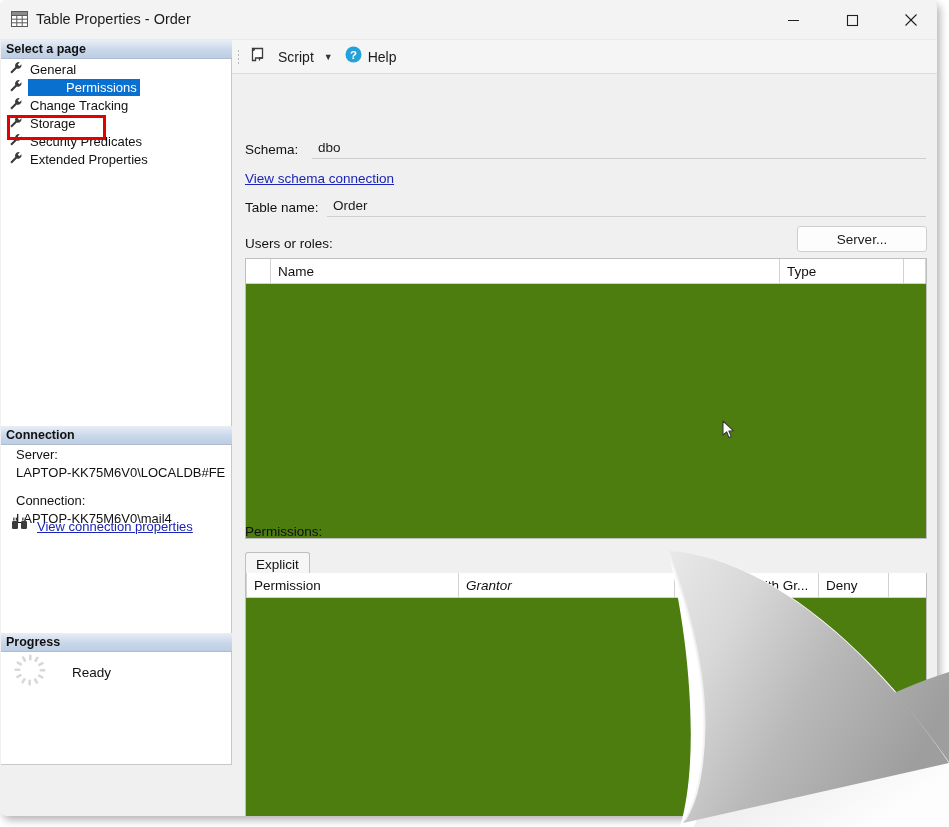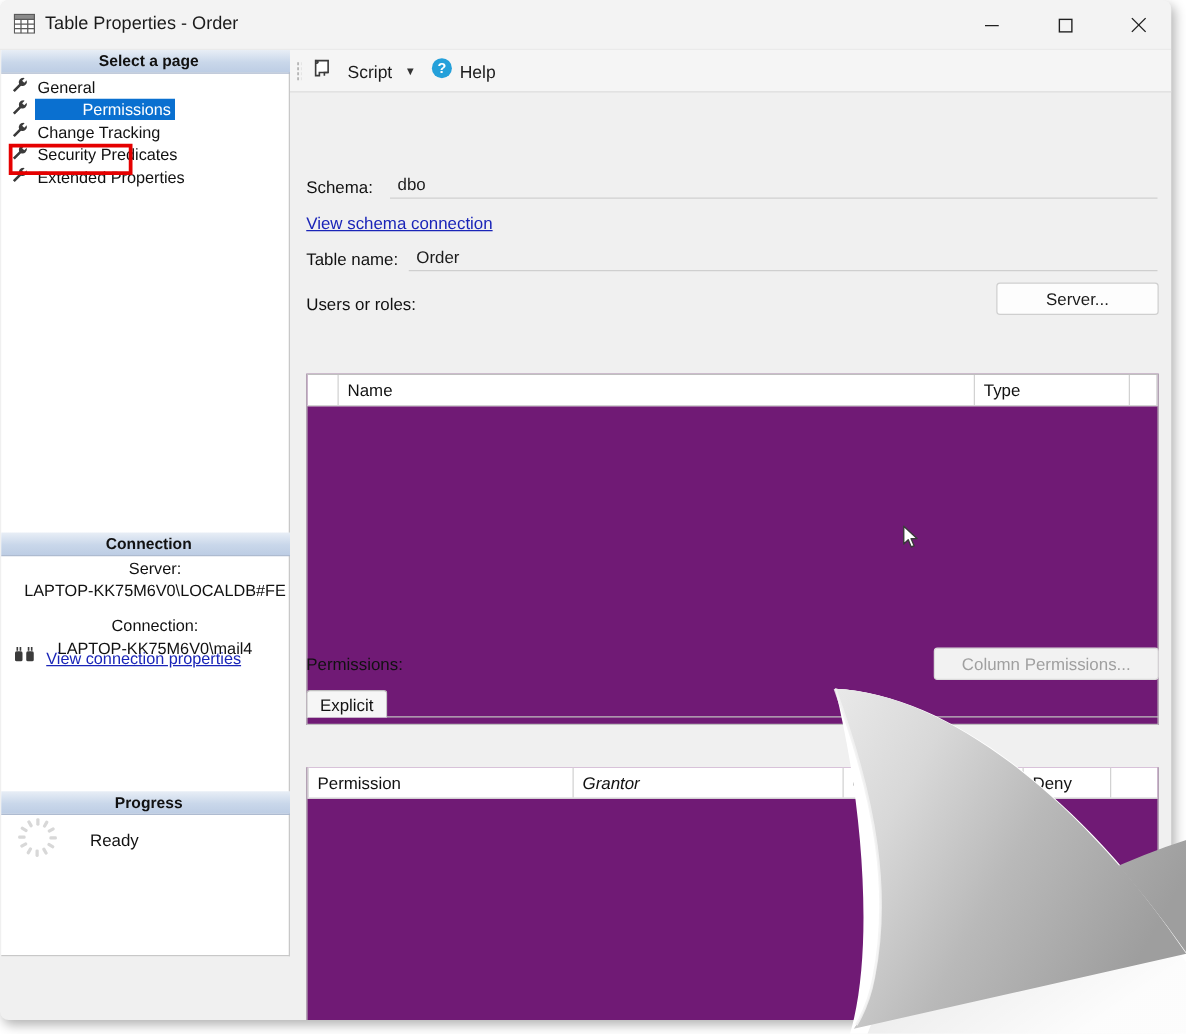--- a/index.html
+++ b/index.html
@@ -47,21 +47,21 @@
   #btn-min { left: 770px; }
   #btn-max { left: 829px; }
   #btn-close { left: 888px; }
 
   
   #leftpane {
     position: absolute; left: 1px; top: 40px;
     width: 231px; height: 725px;
     background: #ffffff;
     border: 1px solid #c8c8c8;
-    border-top: none; border-left: none; text-align: center;
+    border-top: none; border-left: none;
   }
   .pane-header {
     position: absolute; left: 0;
     width: 231px; height: 19px;
     background: linear-gradient(to bottom, #e8eef6 0%, #c9d7ea 55%, #bdcde4 100%);
     border-bottom: 1px solid #aebbd0;
     font-size: 12.5px; font-weight: bold; color: #111;
     padding: 2px 0 0 5px;
   }
   #hdr-select { top: 0; }
@@ -179,23 +179,22 @@
     font-size: 13.5px; color: #1b1b1b;
     display: flex; align-items: center; justify-content: center;
     cursor: pointer;
   }
   .btn.disabled { color: #a0a0a0; background: #f2f2f2; border-color: #dcdcdc; cursor: default; }
   #btn-search { left: 565px; top: 152px; width: 130px; height: 26px; }
   #btn-colperm { left: 515px; top: 444px; width: 180px; height: 26px; }
 
   .listbox {
     position: absolute;
-    background: #701a75;
+    background: #4d7c0f;
     border: 1px solid #bfbfbf;
-    margin-top: 41px;
   }
   #users-list { left: 13px; top: 184px; width: 682px; height: 281px; }
   .grid-head {
     position: absolute; left: 0; top: 0;
     width: 100%; height: 25px;
     background: #ffffff;
     border-bottom: 1px solid #d2d2d2;
   }
   .grid-head .cell {
     position: absolute; top: 0; height: 24px;
@@ -300,20 +299,28 @@
 
       <div class="page-item">
         <span class="wrench">
           <svg width="13" height="13" viewBox="0 0 13 13">
               <path d="M9.6 1.1a3.6 3.6 0 0 0-3.3 5l-5 5 1.5 1.5 5-5a3.6 3.6 0 0 0 4.6-4.4l-2 2-1.7-1.7 2-2a3.6 3.6 0 0 0-1.1-.4z" fill="#3b3b3b"></path>
             </svg>
         </span>
         <span class="lbl">Change Tracking</span>
       </div>
 
+      <div class="page-item">
+        <span class="wrench">
+          <svg width="13" height="13" viewBox="0 0 13 13">
+              <path d="M9.6 1.1a3.6 3.6 0 0 0-3.3 5l-5 5 1.5 1.5 5-5a3.6 3.6 0 0 0 4.6-4.4l-2 2-1.7-1.7 2-2a3.6 3.6 0 0 0-1.1-.4z" fill="#3b3b3b"></path>
+            </svg>
+        </span>
+        <span class="lbl">Storage</span>
+      </div>
 
       <div class="page-item">
         <span class="wrench">
           <svg width="13" height="13" viewBox="0 0 13 13">
               <path d="M9.6 1.1a3.6 3.6 0 0 0-3.3 5l-5 5 1.5 1.5 5-5a3.6 3.6 0 0 0 4.6-4.4l-2 2-1.7-1.7 2-2a3.6 3.6 0 0 0-1.1-.4z" fill="#3b3b3b"></path>
             </svg>
         </span>
         <span class="lbl">Security Predicates</span>
       </div>
 
@@ -412,21 +419,20 @@
 
       <div class="listbox" id="users-list">
         <div class="grid-head">
           <div class="cell first" style="left:24px; width:510px;">Name</div>
           <div class="cell" style="left:534px; width:124px;">Type</div>
           <div class="cell" style="left:658px; width:22px;"></div>
         </div>
       </div>
 
       <div class="form-label" id="lbl-permissions">Permissions:</div>
-      <div class="btn disabled" id="btn-colperm">Column Permissions...</div>
 
       <div id="tabstrip">
         <div class="tab">Explicit</div>
       </div>
 
       <div class="listbox" id="perm-grid">
         <div class="grid-head">
           <div class="cell first" style="left:0px; width:213px;">Permission</div>
           <div class="cell" style="left:213px; width:216px;font-style:italic;">Grantor</div>
           <div class="cell" style="left:429px; width:70px;">Grant</div>

